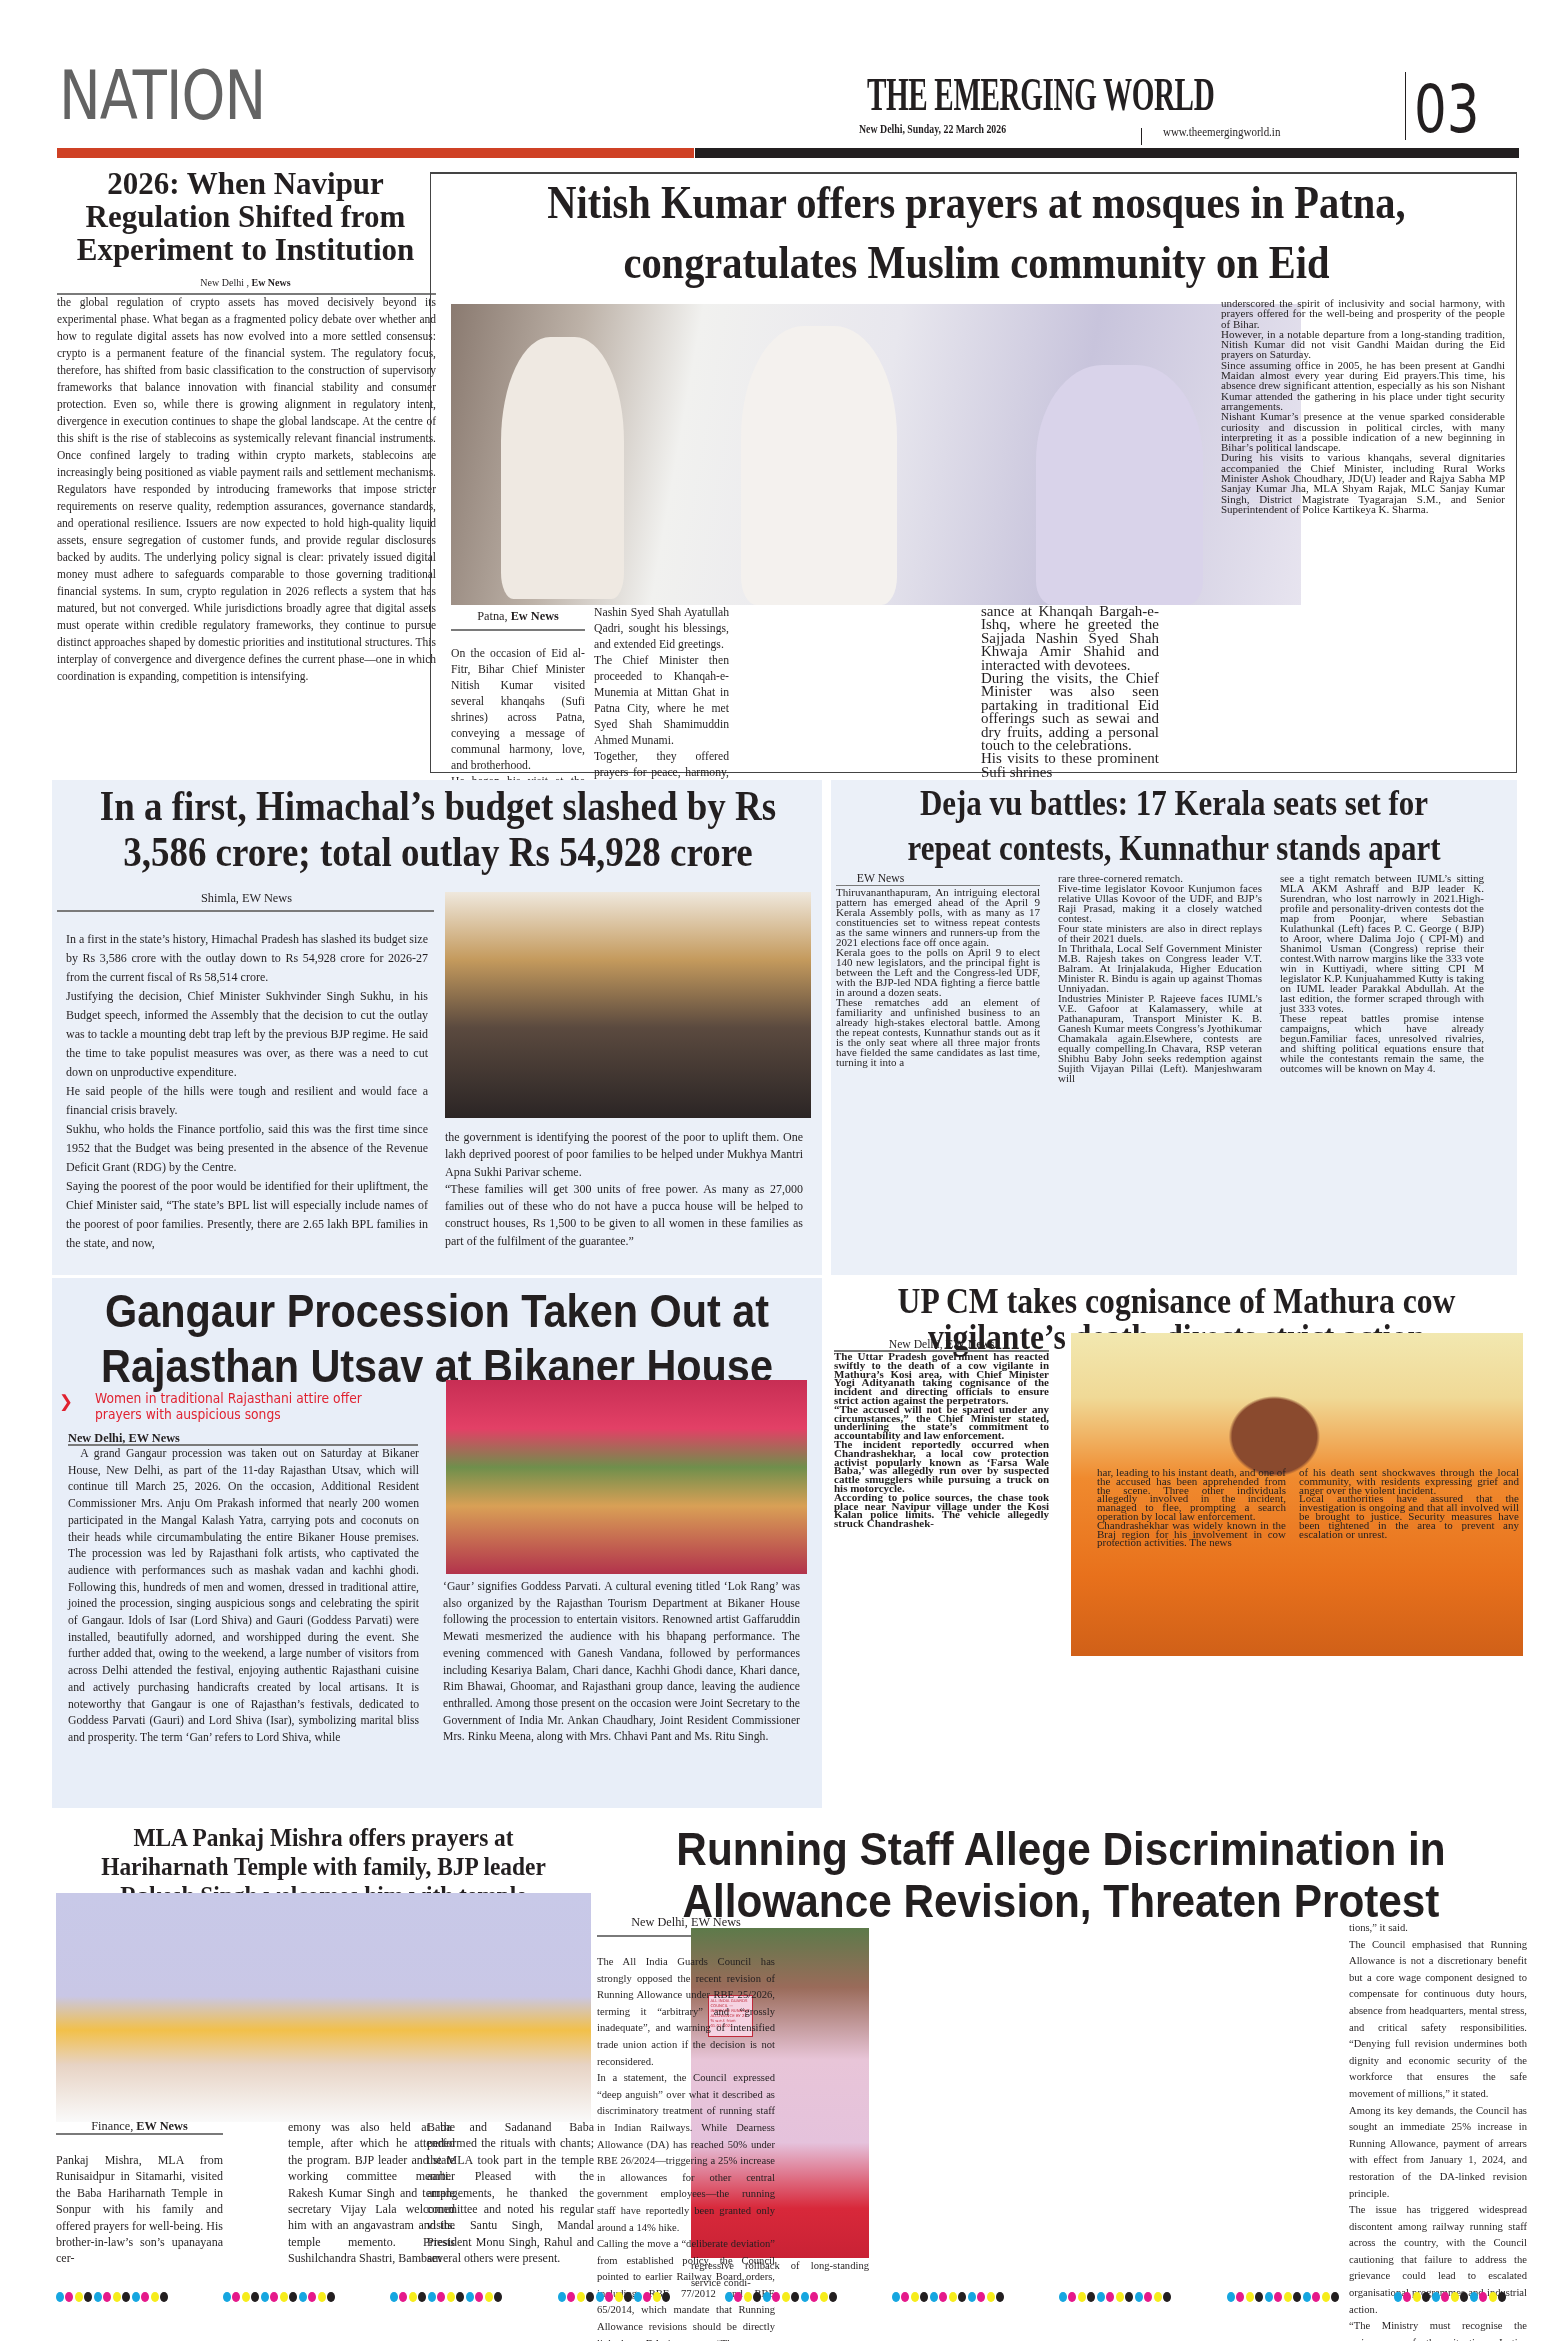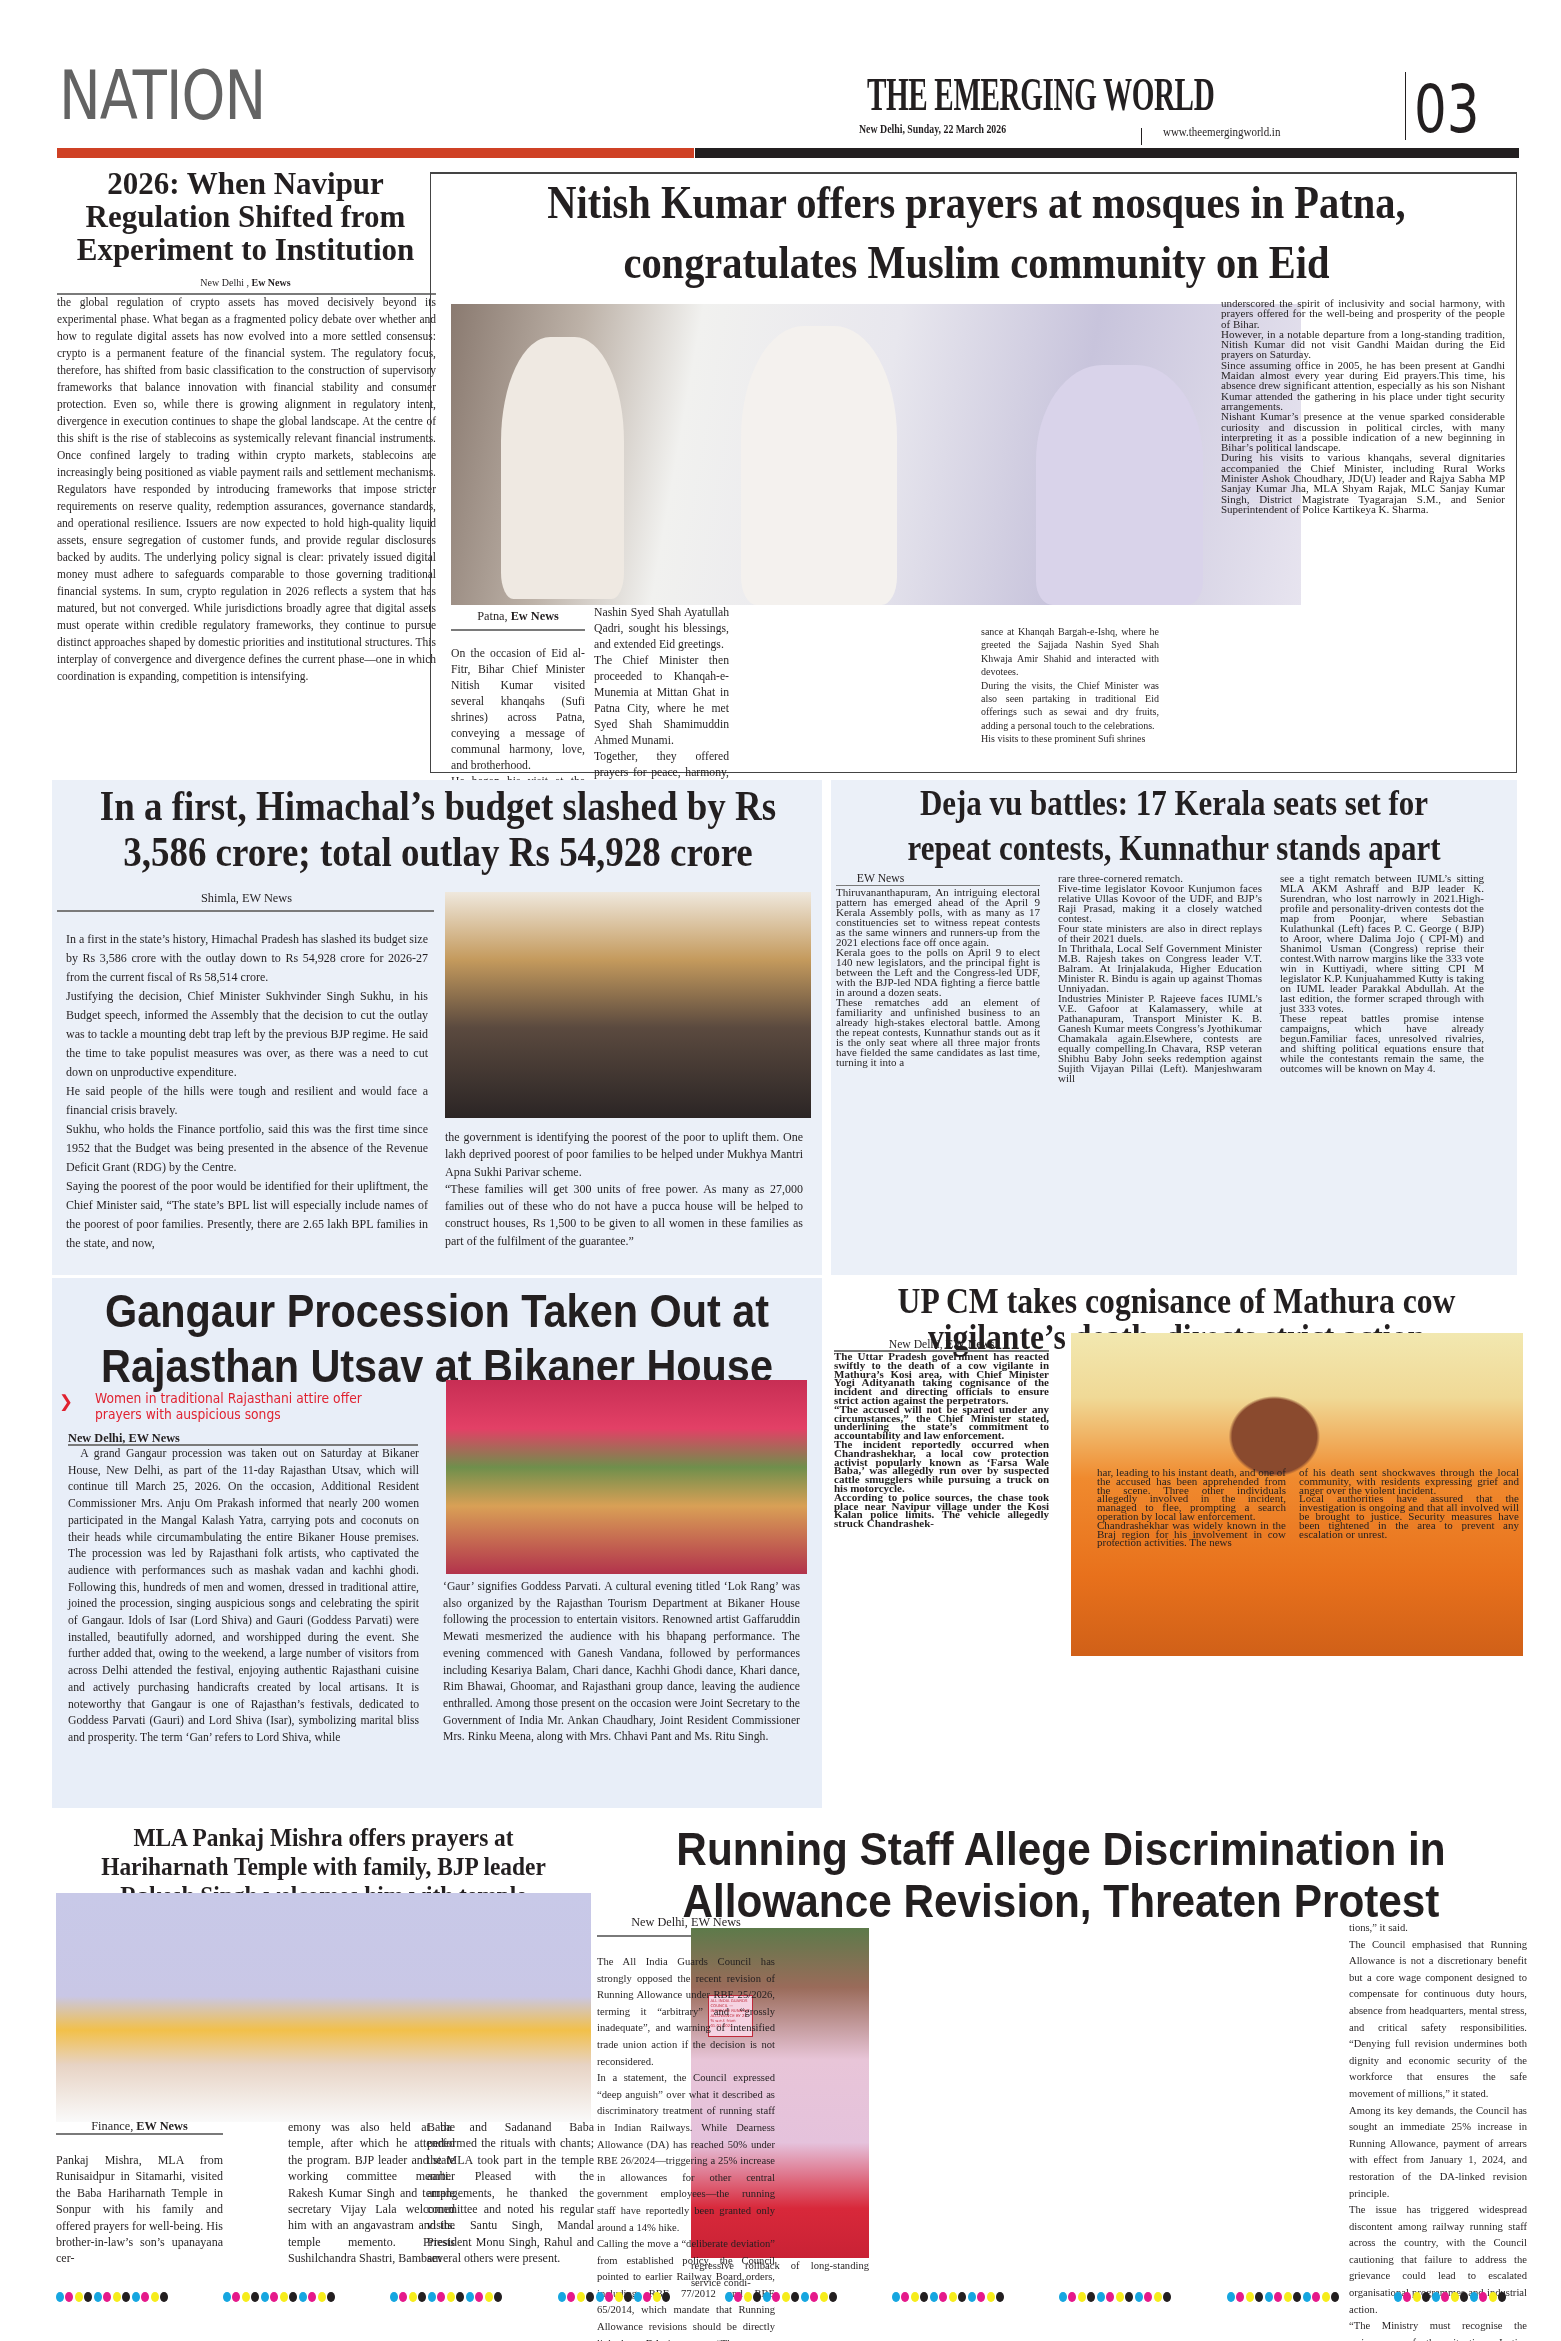--- a/index.html
+++ b/index.html
@@ -119,21 +119,21 @@
   </div>
   <div class="abs" id="nitish-byline"><span>Patna,</span> <b>Ew News</b></div>
   <div class="abs" id="nitish-rule"></div>
   <p class="abs ncol cond" style="left:451px;top:646px;width:134px;white-space:pre-line;font-size:11.7px;line-height:16px;">On the occasion of Eid al-Fitr, Bihar Chief Minister Nitish Kumar visited several khanqahs (Sufi shrines) across Patna, conveying a message of communal harmony, love, and brotherhood.
 He began his visit at the Khanqah Mujibiya in Phulwari Sharif, where he met the Sajjada</p>
   <p class="abs ncol" style="left:594px;top:605px;width:135px;white-space:pre-line;">Nashin Syed Shah Ayatullah Qadri, sought his blessings, and extended Eid greetings.
 The Chief Minister then proceeded to Khanqah-e-Munemia at Mittan Ghat in Patna City, where he met Syed Shah Shamimuddin Ahmed Munami.
 Together, they offered prayers for peace, harmony, and prosperity in the state.
 Continuing his visit, Kumar also paid obei-</p>
 
-  <p class="abs ncol" style="left:981px;top:605px;width:178px;white-space:pre-line;font-size:10px;line-height:13.4px;margin-top:20px;">sance at Khanqah Bargah-e-Ishq, where he greeted the Sajjada Nashin Syed Shah Khwaja Amir Shahid and interacted with devotees.
+  <p class="abs ncol" style="left:981px;top:605px;width:178px;white-space:pre-line;font-size:15px;line-height:13.4px;">sance at Khanqah Bargah-e-Ishq, where he greeted the Sajjada Nashin Syed Shah Khwaja Amir Shahid and interacted with devotees.
 During the visits, the Chief Minister was also seen partaking in traditional Eid offerings such as sewai and dry fruits, adding a personal touch to the celebrations.
 His visits to these prominent Sufi shrines</p>
   <p class="abs ncol" style="left:1221px;top:298px;width:284px;white-space:pre-line;font-size:11px;line-height:10.3px;">underscored the spirit of inclusivity and social harmony, with prayers offered for the well-being and prosperity of the people of Bihar.
 However, in a notable departure from a long-standing tradition, Nitish Kumar did not visit Gandhi Maidan during the Eid prayers on Saturday.
 Since assuming office in 2005, he has been present at Gandhi Maidan almost every year during Eid prayers.This time, his absence drew significant attention, especially as his son Nishant Kumar attended the gathering in his place under tight security arrangements.
 Nishant Kumar’s presence at the venue sparked considerable curiosity and discussion in political circles, with many interpreting it as a possible indication of a new beginning in Bihar’s political landscape.
 During his visits to various khanqahs, several dignitaries accompanied the Chief Minister, including Rural Works Minister Ashok Choudhary, JD(U) leader and Rajya Sabha MP Sanjay Kumar Jha, MLA Shyam Rajak, MLC Sanjay Kumar Singh, District Magistrate Tyagarajan S.M., and Senior Superintendent of Police Kartikeya K. Sharma.</p>
 </div>
 
 <div>

